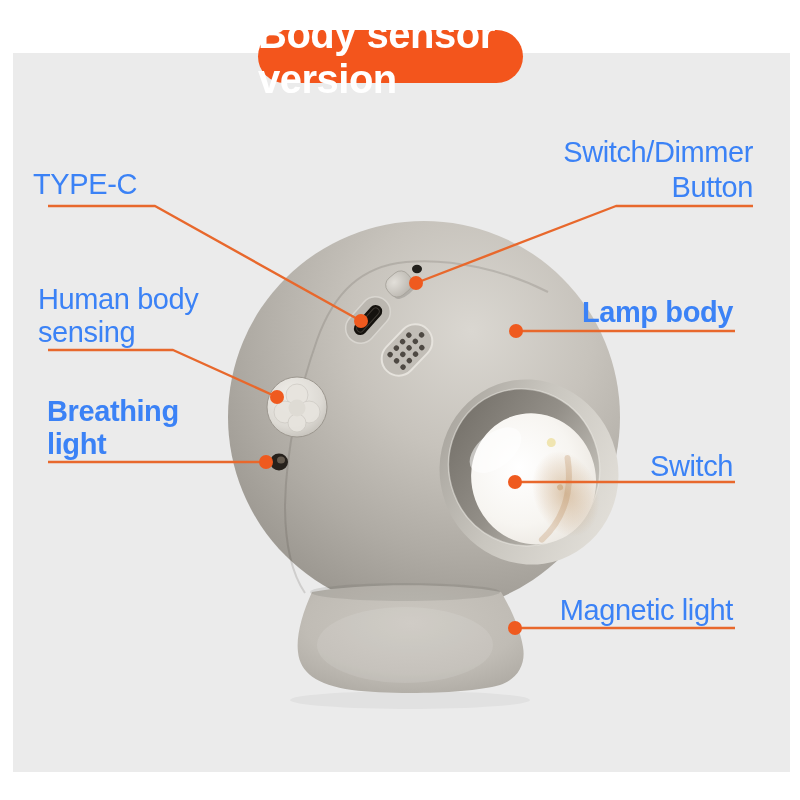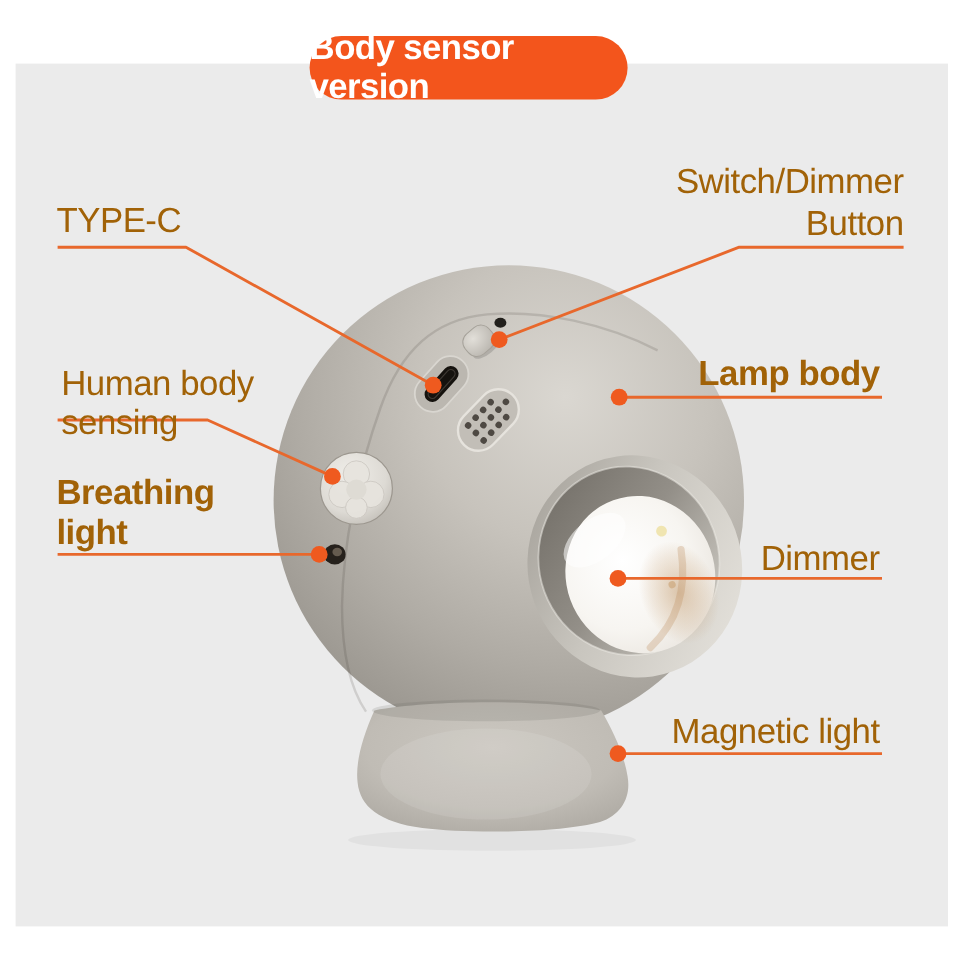--- a/index.html
+++ b/index.html
@@ -2,28 +2,28 @@
 <html><head>
 <meta charset="utf-8">
 <style>
   html,body{margin:0;padding:0;background:#FFFFFF;}
   .canvas{position:relative;width:800px;height:800px;background:#FFFFFF;overflow:hidden;
           font-family:"Liberation Sans", sans-serif;}
   .band{position:absolute;left:13px;top:53px;width:777px;height:719px;background:#EBEBEB;}
   .lamp-svg{position:absolute;left:0;top:0;width:800px;height:800px;}
   .badge{position:absolute;left:258px;top:30px;width:265px;height:53px;border-radius:27px;
          background:#F3551C;display:flex;align-items:center;justify-content:center;}
-  .badge span{color:#FFFFFF;font-size:29px;font-weight:bold;letter-spacing:-0.5px;}
-  .lbl{position:absolute;font-size:29px;line-height:33px;color:#a16207;
+  .badge span{color:#FFFFFF;font-size:40px;font-weight:bold;letter-spacing:-0.5px;}
+  .lbl{position:absolute;font-size:29px;line-height:33px;color:#3b82f6;
        letter-spacing:-0.4px;white-space:pre-line;}
   .lbl.right{text-align:right;}
-  .lbl-type-c{left:47px;top:168px;}
+  .lbl-type-c{left:33px;top:168px;}
   .lbl-switch{right:47px;top:135px;line-height:35px;}
   .lbl-lamp-body{right:67px;top:296px;font-weight:bold;}
-  .lbl-human{left:51px;top:283px;margin-top:21px;}
+  .lbl-human{left:38px;top:283px;}
   .lbl-breathing{left:47px;top:395px;font-weight:bold;}
   .lbl-lenses{right:67px;top:450px;}
   .lbl-magnetic{right:67px;top:594px;}
 </style>
 </head>
 <body>
 
 <div class="canvas">
   <div class="band"></div>
 
@@ -169,15 +169,15 @@
   </div>
 
   <div class="lbl lbl-type-c">TYPE-C</div>
   <div class="lbl right lbl-switch">Switch/Dimmer
 Button</div>
   <div class="lbl right lbl-lamp-body">Lamp body</div>
   <div class="lbl lbl-human">Human body
 sensing</div>
   <div class="lbl lbl-breathing">Breathing
 light</div>
-  <div class="lbl right lbl-lenses">Dimmer</div>
+  <div class="lbl right lbl-lenses">Switch</div>
   <div class="lbl right lbl-magnetic">Magnetic light</div>
 </div>
 
 </body></html>

